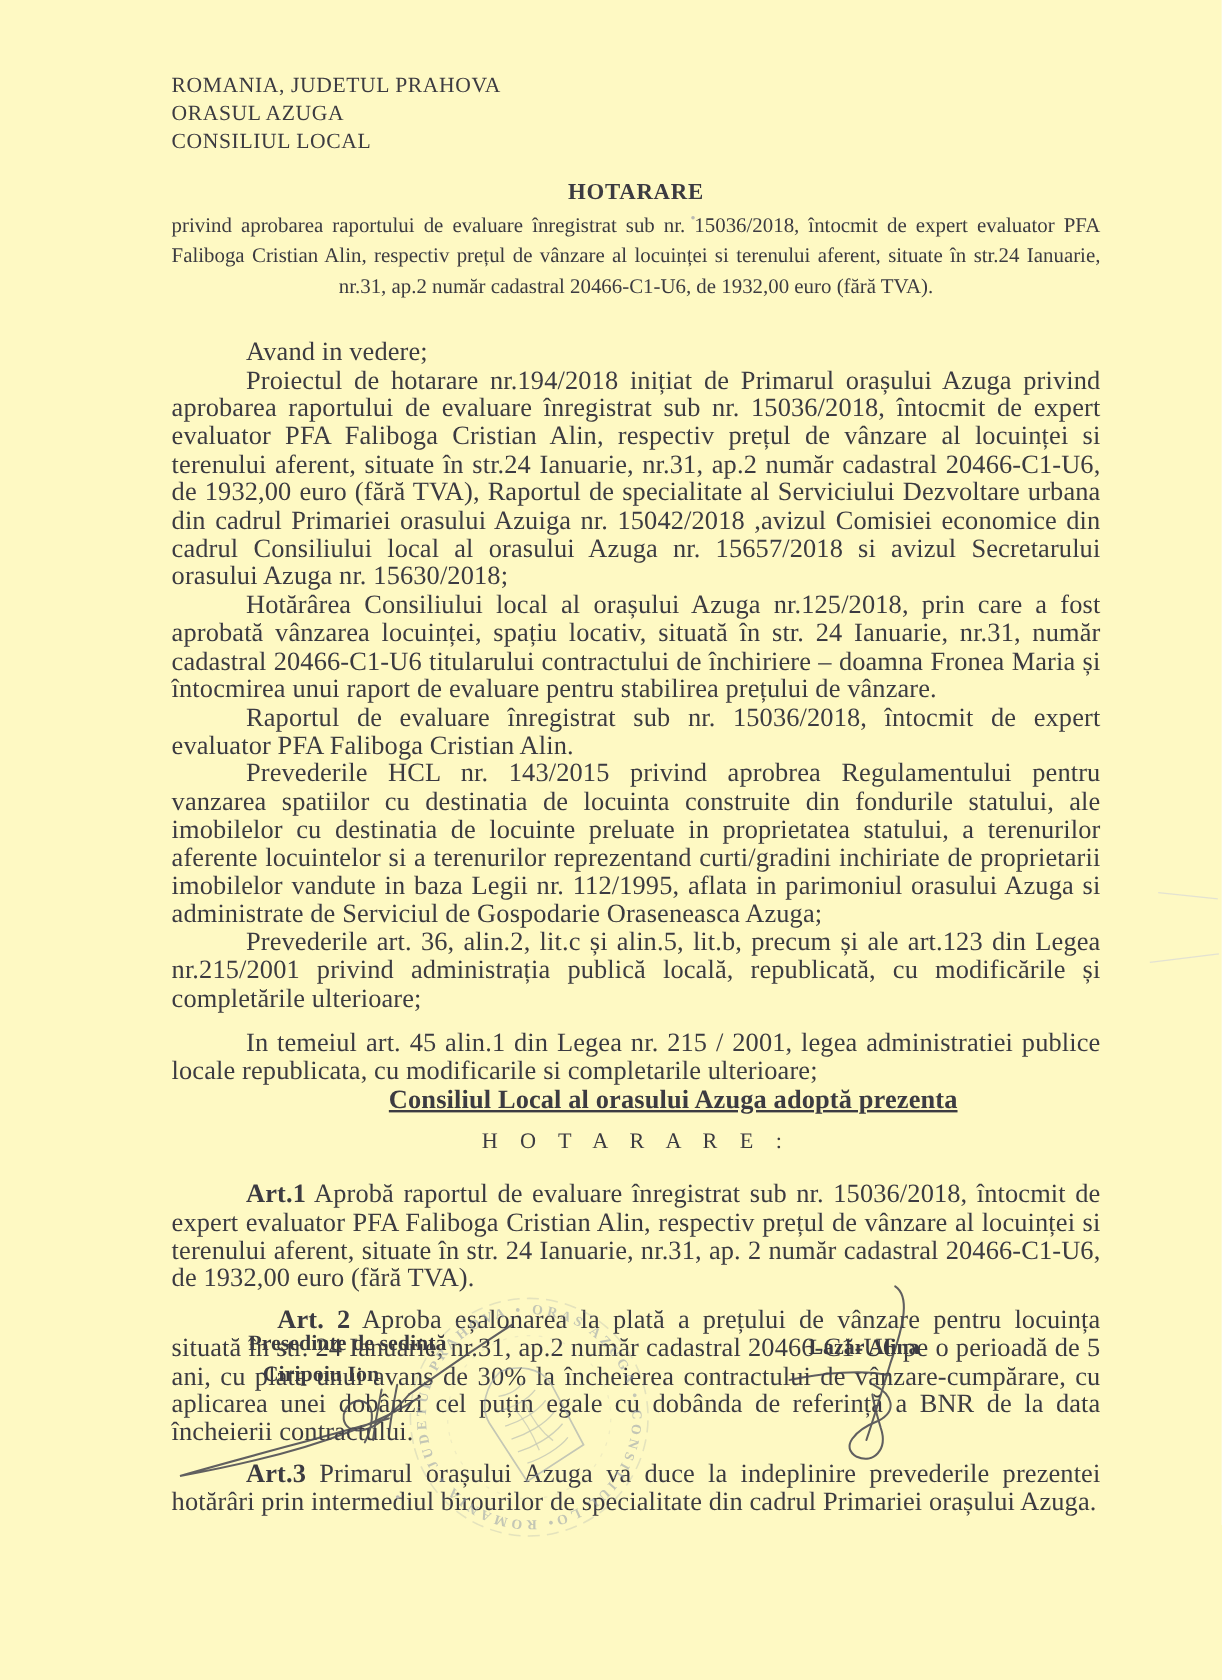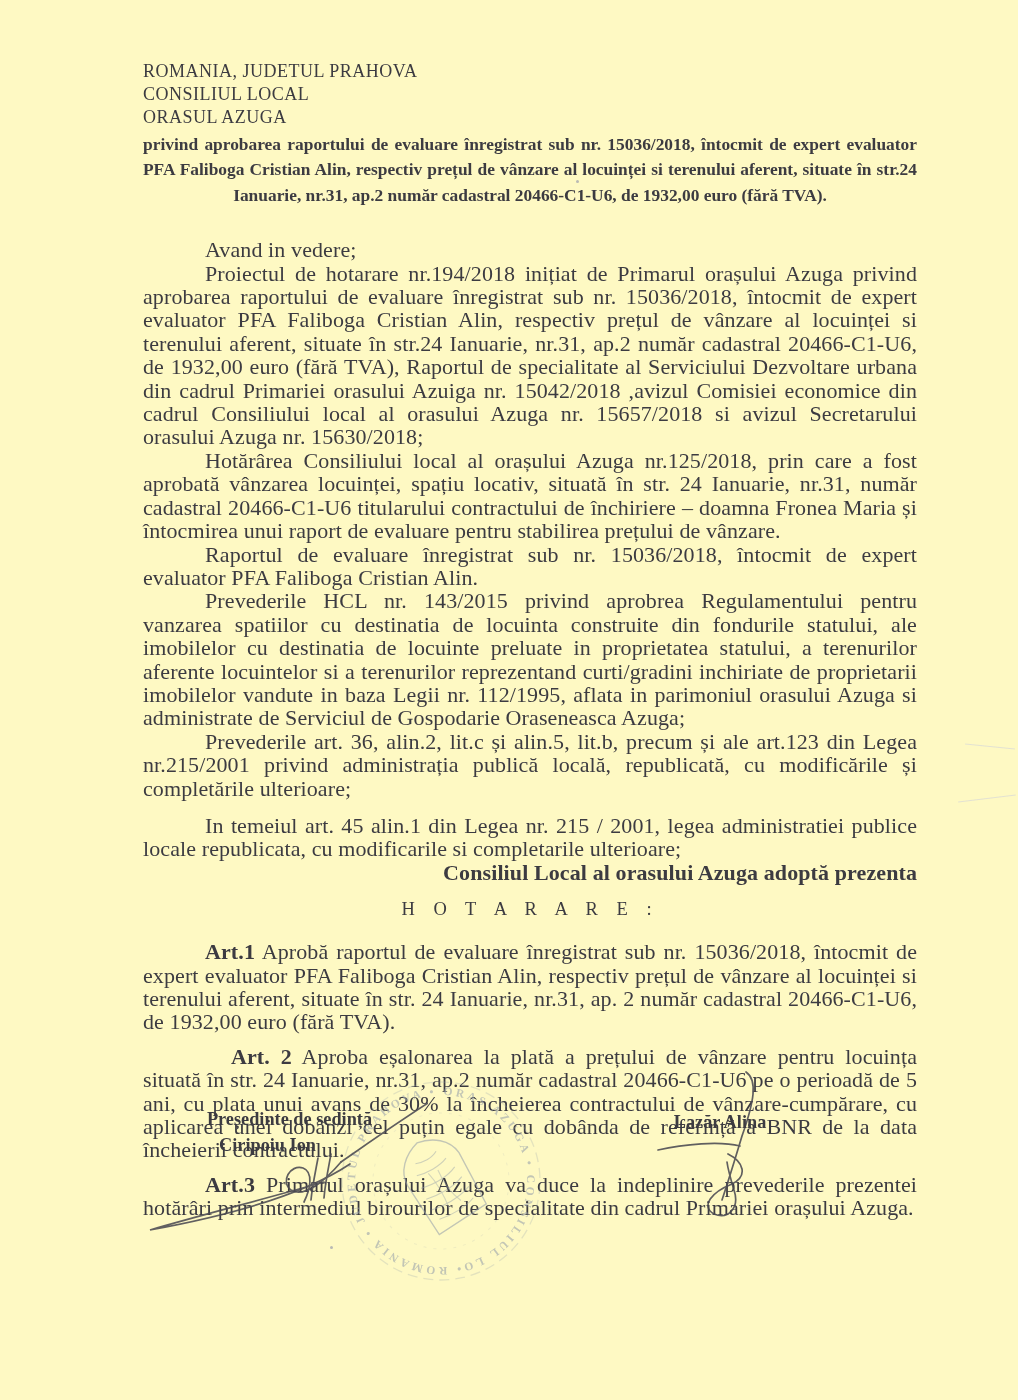--- a/index.html
+++ b/index.html
@@ -17,30 +17,30 @@
 
   .hdr { font-size:18px; line-height:23px; letter-spacing:.5px; }
 
   .title {
     margin:21px 0 0; text-align:center;
     font-size:19px; font-weight:bold; letter-spacing:.6px;
   }
   .subtitle {
     margin:3px 0 12px;
     font-size:17.4px; line-height:25.4px;
-    text-align:justify; text-align-last:center;font-weight:bold;
+    text-align:justify; text-align-last:center;
   }
 
   .para {
     margin:0; font-size:22px; line-height:23.4px;
     text-align:justify; text-indent:62px; letter-spacing:.1px;
   }
   .intro  { margin-top:30px; }
   .temei  { margin-top:14px; }
-  .adopt  { font-weight:bold; text-align:right; }
+  .adopt  { font-weight:bold; text-align:center;text-decoration:underline; }
   .dheading {
     margin:15px 0 20px; text-align:center;
     font-weight:normal; font-size:18.5px; letter-spacing:7px;
   }
   .art  { margin-top:11px; }
   .art .lbl { font-weight:bold; }
   .art2 { text-indent:88px; }
 
   .sig-left {
     position:absolute; left:172px; top:1106px; width:235px;
@@ -71,24 +71,25 @@
 </style>
 </head>
 <body>
 
 <div class="sheet">
 
   <div class="content">
 
     <div class="hdr">
       <div>ROMANIA, JUDETUL PRAHOVA</div>
+      <div>ORASUL  AZUGA</div>
       <div>CONSILIUL LOCAL</div>
-      <div>ORASUL  AZUGA</div>
     </div>
 
+    <div class="title">HOTARARE</div>
     <p class="subtitle">privind aprobarea raportului de evaluare înregistrat sub nr. 15036/2018, întocmit de expert evaluator PFA Faliboga Cristian Alin, respectiv  prețul de vânzare al locuinței  si terenului  aferent,  situate  în str.24 Ianuarie, nr.31, ap.2 număr cadastral  20466-C1-U6,  de 1932,00 euro (fără TVA).</p>
 
     <p class="para intro">Avand in vedere;</p>
 
     <p class="para">Proiectul de hotarare nr.194/2018 inițiat de Primarul orașului Azuga privind aprobarea raportului de evaluare înregistrat sub nr. 15036/2018, întocmit de expert evaluator PFA Faliboga Cristian Alin, respectiv  prețul de vânzare al locuinței  si terenului  aferent,  situate  în str.24 Ianuarie, nr.31, ap.2 număr cadastral  20466-C1-U6,  de 1932,00 euro (fără TVA), Raportul de specialitate al Serviciului Dezvoltare urbana din cadrul Primariei orasului Azuiga nr.  15042/2018 ,avizul Comisiei economice din cadrul Consiliului local al orasului Azuga nr. 15657/2018 si avizul Secretarului orasului Azuga nr. 15630/2018;</p>
     <p class="para">Hotărârea Consiliului local al orașului Azuga nr.125/2018, prin care  a fost aprobată vânzarea locuinței, spațiu locativ, situată în str. 24 Ianuarie, nr.31, număr cadastral  20466-C1-U6 titularului contractului de închiriere – doamna Fronea Maria  și  întocmirea unui raport de evaluare  pentru stabilirea prețului de  vânzare.</p>
     <p class="para">Raportul de evaluare înregistrat sub nr. 15036/2018, întocmit de expert evaluator PFA Faliboga Cristian Alin.</p>
     <p class="para">Prevederile HCL nr. 143/2015 privind aprobrea Regulamentului pentru vanzarea spatiilor cu destinatia de locuinta construite din fondurile statului, ale imobilelor cu destinatia de locuinte preluate in proprietatea statului, a terenurilor aferente locuintelor si a terenurilor reprezentand curti/gradini inchiriate de proprietarii imobilelor vandute in baza Legii nr. 112/1995, aflata in parimoniul orasului Azuga si administrate de Serviciul de Gospodarie Oraseneasca Azuga;</p>
     <p class="para">Prevederile art. 36, alin.2, lit.c și alin.5, lit.b, precum și ale art.123 din Legea nr.215/2001 privind administrația publică locală, republicată, cu modificările și completările ulterioare;</p>
 

